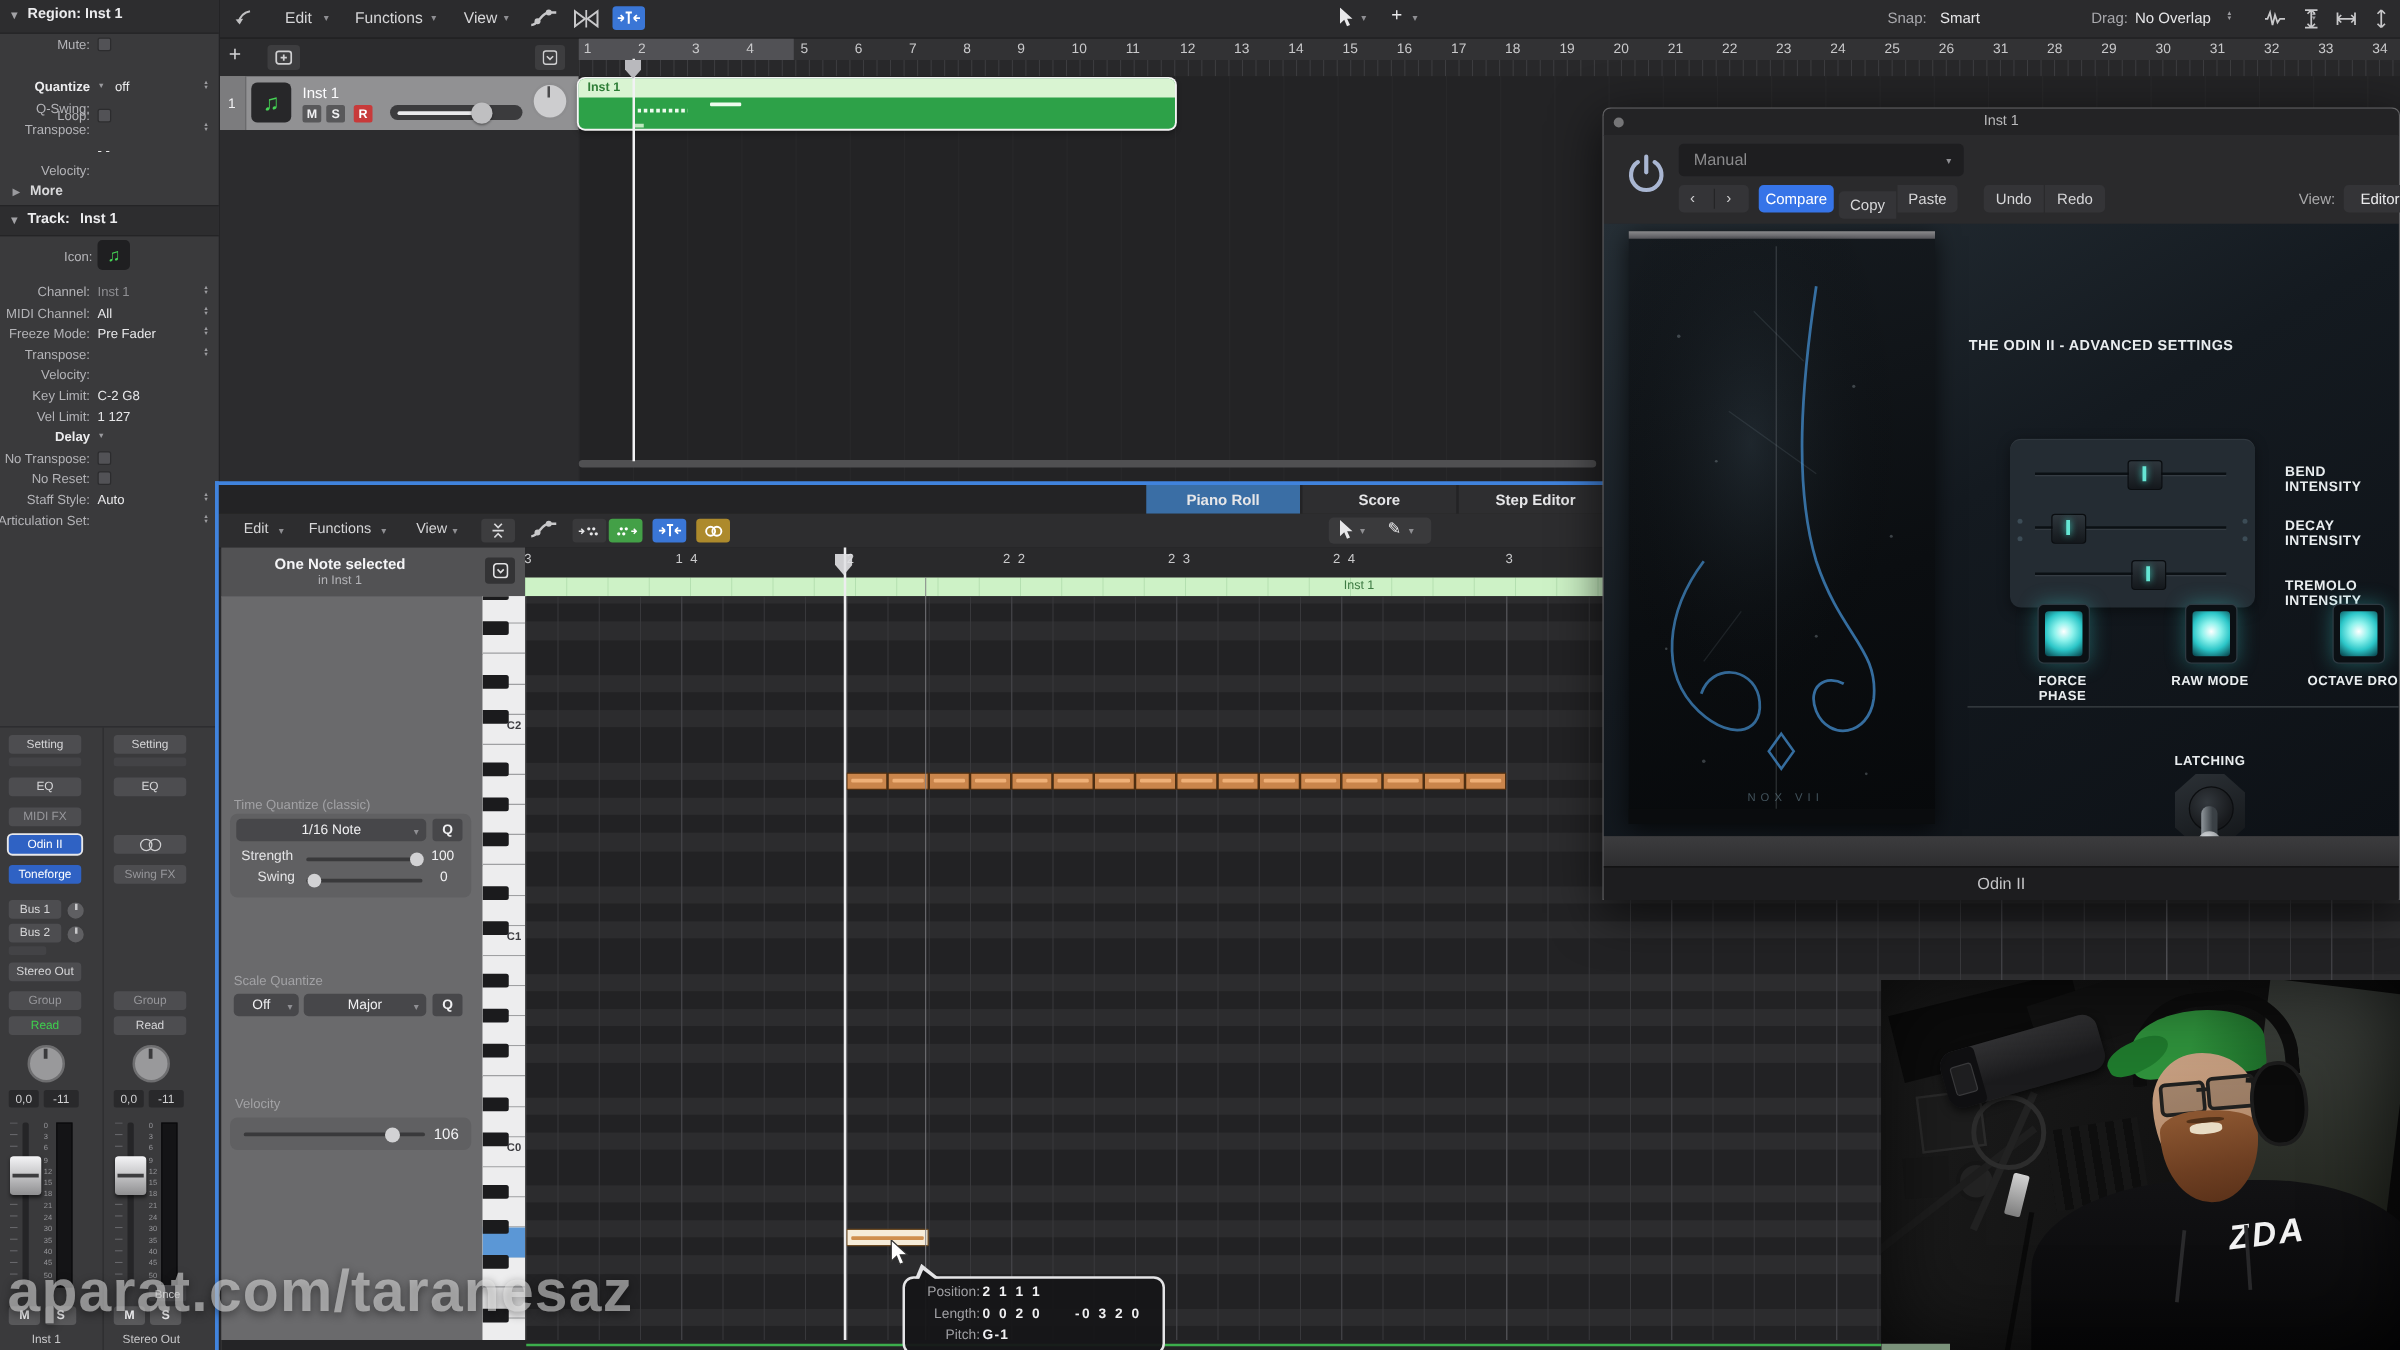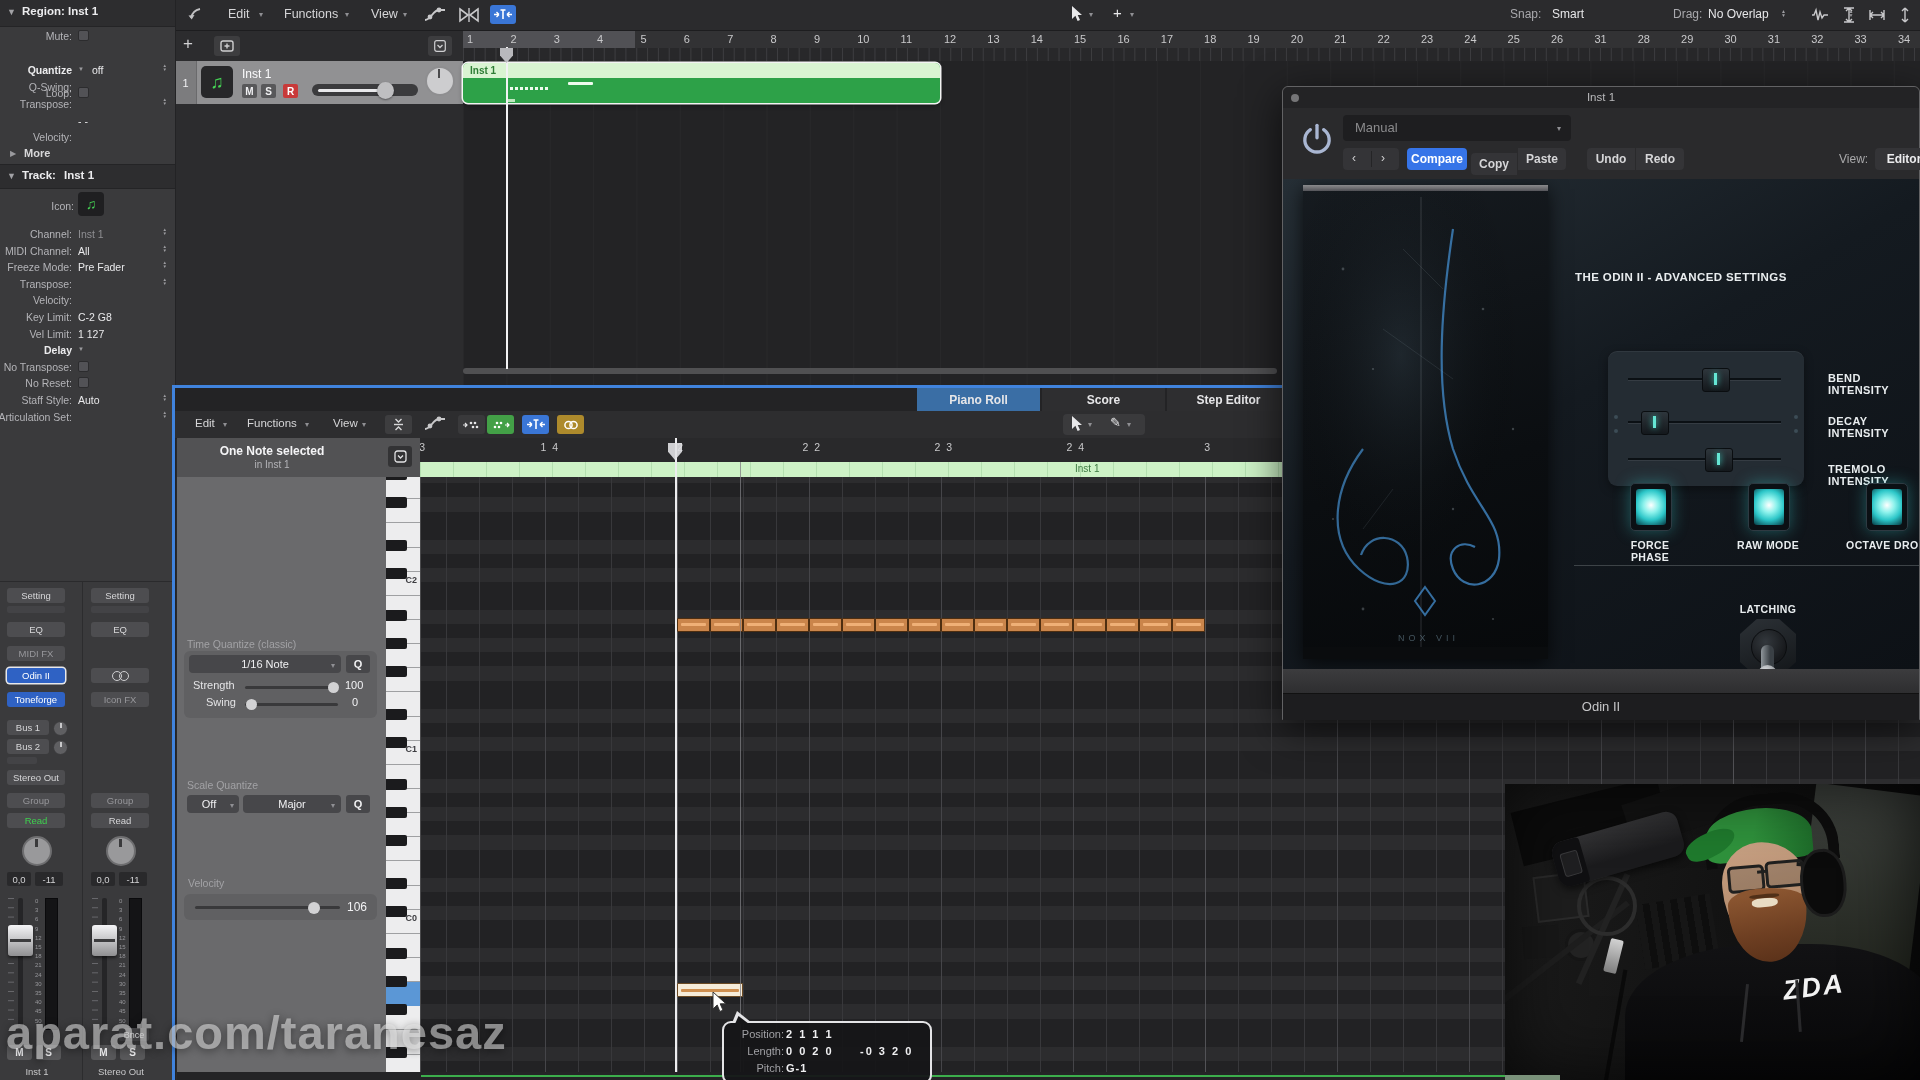--- a/index.html
+++ b/index.html
@@ -3,21 +3,21 @@
 <meta charset="utf-8">
 <style>
   html,body{margin:0;padding:0;background:#222;}
   #app{position:relative;width:1920px;height:1080px;overflow:hidden;background:#29292b;font-family:"Liberation Sans",sans-serif;-webkit-font-smoothing:antialiased;}
   .abs{position:absolute;}
   .txt{position:absolute;white-space:nowrap;}
   .chev{color:#8f8f93;font-size:8px;}
   .menu-label{color:#d6d6d8;font-size:12.5px;}
   .stepper{position:absolute;right:6px;display:flex;flex-direction:column;align-items:center;color:#9d9da1;font-size:5px;line-height:4px;}
   .row-label{position:absolute;right:101px;color:#b4b4b8;font-size:10.5px;}
-  .tbtn{display:flex;align-items:center;justify-content:center;position:absolute;border-radius:3px;font-weight:bold;}
+  .tbtn{display:flex;align-items:center;justify-content:center;position:absolute;border-radius:3px;}
   .ed-tab{position:absolute;top:0;height:23px;display:flex;align-items:center;justify-content:center;color:#e6e6e8;font-weight:bold;font-size:12px;background:#2e2e30;}
   .plugin-lbl{position:absolute;color:#e9edef;font-weight:bold;letter-spacing:.4px;}
   svg{display:block;}
 </style>
 </head>
 <body>
 
 <div id="app">
 
   <div class="abs" style="left:175px;top:0;width:1745px;height:30px;background:#2b2b2d;border-bottom:1px solid #1d1d1f;">
@@ -365,21 +365,21 @@
         <div style="position: absolute; left: 45px; top: 898px; width: 11px; height: 130px; background: rgb(20, 20, 22); border: 1px solid rgb(10, 10, 12);"></div>
         <div style="position: absolute; left: 7px; top: 1045px; width: 25px; height: 15px; background: rgb(89, 89, 91); border-radius: 3px; color: rgb(240, 240, 242); font-size: 10px; font-weight: bold; display: flex; align-items: center; justify-content: center;">M</div>
         <div style="position: absolute; left: 36px; top: 1045px; width: 25px; height: 15px; background: rgb(89, 89, 91); border-radius: 3px; color: rgb(240, 240, 242); font-size: 10px; font-weight: bold; display: flex; align-items: center; justify-content: center;">S</div>
         <div style="position: absolute; left: 2px; top: 1066px; width: 70px; text-align: center; color: rgb(200, 200, 202); font-size: 9.5px; white-space: nowrap;">Inst 1</div>
         <div style="position: absolute; left: 91px; top: 588px; width: 58px; height: 15px; border-radius: 3px; background: rgb(77, 77, 80); color: rgb(214, 214, 216); font-size: 9.5px; display: flex; align-items: center; justify-content: center; white-space: nowrap;">Setting</div>
         <div style="position: absolute; left: 91px; top: 622px; width: 58px; height: 15px; border-radius: 3px; background: rgb(77, 77, 80); color: rgb(214, 214, 216); font-size: 9.5px; display: flex; align-items: center; justify-content: center; white-space: nowrap;">EQ</div>
         <div style="position: absolute; left: 91px; top: 668px; width: 58px; height: 15px; border-radius: 3px; background: rgb(77, 77, 80); color: rgb(214, 214, 216); font-size: 9.5px; display: flex; align-items: center; justify-content: center; white-space: nowrap;">
           <span style="display:inline-block;width:8px;height:8px;border:1.5px solid #cfcfd1;border-radius:50%;"></span>
           <span style="display:inline-block;width:8px;height:8px;border:1.5px solid #cfcfd1;border-radius:50%;margin-left:-3px;"></span>
         </div>
-        <div style="position: absolute; left: 91px; top: 692px; width: 58px; height: 15px; border-radius: 3px; background: rgb(77, 77, 80); color: rgb(151, 151, 155); font-size: 9.5px; display: flex; align-items: center; justify-content: center; white-space: nowrap;">Icon FX</div>
+        <div style="position: absolute; left: 91px; top: 692px; width: 58px; height: 15px; border-radius: 3px; background: rgb(77, 77, 80); color: rgb(151, 151, 155); font-size: 9.5px; display: flex; align-items: center; justify-content: center; white-space: nowrap;">Swing FX</div>
         <div style="position: absolute; left: 91px; top: 793px; width: 58px; height: 15px; border-radius: 3px; background: rgb(77, 77, 80); color: rgb(151, 151, 155); font-size: 9.5px; display: flex; align-items: center; justify-content: center; white-space: nowrap;">Group</div>
         <div style="position: absolute; left: 91px; top: 813px; width: 58px; height: 15px; border-radius: 3px; background: rgb(77, 77, 80); color: rgb(214, 214, 216); font-size: 9.5px; display: flex; align-items: center; justify-content: center; white-space: nowrap;">Read</div>
         <div style="position: absolute; left: 91px; top: 606px; width: 58px; height: 7px; background: rgb(67, 67, 70); border-radius: 2px;"></div>
         <div style="position: absolute; left: 106px; top: 836px; width: 26px; height: 26px; border-radius: 50%; background: rgb(153, 153, 155); border: 2px solid rgb(110, 110, 112);">
           <div style="position: absolute; left: 11px; top: 1px; width: 2.5px; height: 8px; background: rgb(58, 58, 60);"></div>
         </div>
         <div style="position: absolute; left: 91px; top: 872px; width: 24px; height: 14px; background: rgb(41, 41, 43); border-radius: 2px; color: rgb(210, 210, 212); font-size: 9.5px; display: flex; align-items: center; justify-content: center;">0,0</div>
         <div style="position: absolute; left: 119px; top: 872px; width: 28px; height: 14px; background: rgb(41, 41, 43); border-radius: 2px; color: rgb(210, 210, 212); font-size: 9.5px; display: flex; align-items: center; justify-content: center;">-11</div>
         <div style="position: absolute; left: 92px; top: 898px; width: 6px; height: 130px; background-image: linear-gradient(rgb(106, 106, 110) 0px, rgb(106, 106, 110) 1px, transparent 1px); background-size: 100% 9.3px;"></div>
         <div style="position: absolute; left: 102px; top: 898px; width: 5px; height: 130px; background: rgb(37, 37, 39); border-radius: 2px;"></div>

